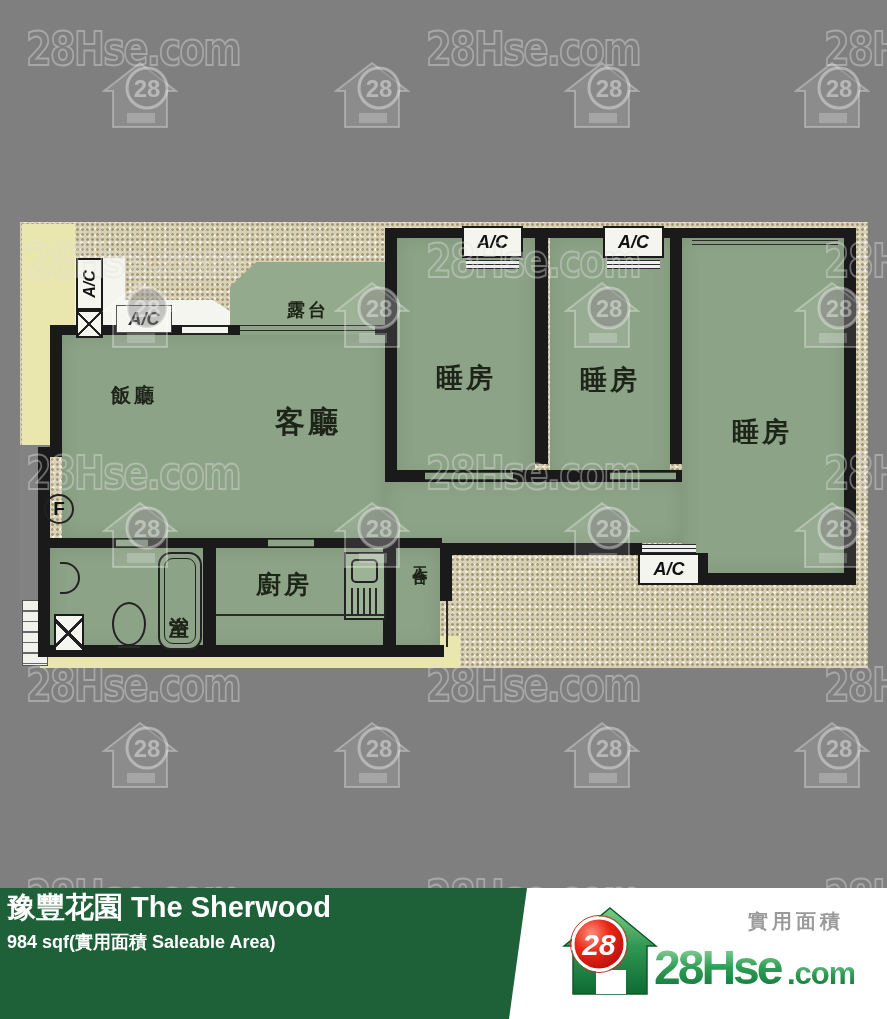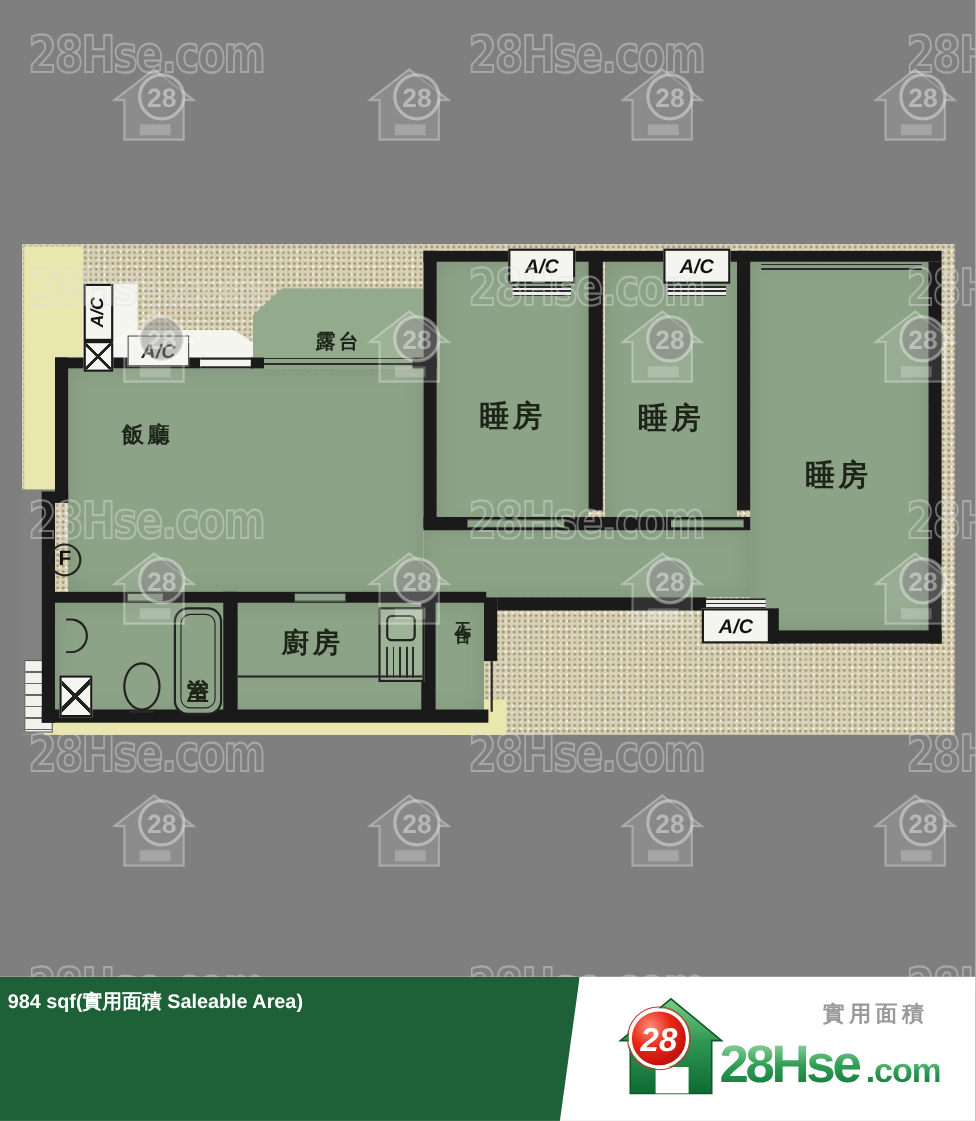--- a/index.html
+++ b/index.html
@@ -159,20 +159,21 @@
     <i class="thin" style="left:98px;top:424px;width:22px;height:2px;"></i>
     <div class="basin" style="left:40px;top:340px;width:20px;height:32px;"></div>
     <div class="xbox" style="left:34px;top:392px;width:30px;height:38px;"></div>
     <div class="sink" style="left:324px;top:330px;width:42px;height:68px;">
       <div class="bowl"></div>
         <div class="drain"></div>
     </div>
     <i class="thin" style="left:196px;top:392px;width:168px;height:2px;"></i>
 
     <div class="lbl" style="left:58px;top:160px;width:112px;font-size:20px;">飯廳</div>
+    <div class="lbl" style="left:232px;top:180px;width:112px;font-size:30px;">客廳</div>
     <div class="lbl" style="left:396px;top:138px;width:100px;font-size:27px;">睡房</div>
     <div class="lbl" style="left:540px;top:140px;width:100px;font-size:27px;">睡房</div>
     <div class="lbl" style="left:692px;top:192px;width:100px;font-size:27px;">睡房</div>
     <div class="lbl" style="left:240px;top:60px;width:96px;font-size:18px;margin-top:16px;">露台</div>
     <div class="lbl" style="left:218px;top:346px;width:92px;font-size:25px;">廚房</div>
     <div class="lbl vtext" style="left:390px;top:332px;font-size:15px;letter-spacing:2px;">工作台</div>
   </div>
 
   <div class="wm-layer">
       <div class="wm-text" style="left: 26px; top: 22px;">28Hse.com</div>
@@ -283,20 +284,21 @@
       <div class="wm-icon" style="left: 794px; top: 721px;"><svg width="76" height="70" viewBox="0 0 76 70">
   <path d="M38 2 L74 30 L65 30 L65 66 L11 66 L11 30 L2 30 Z" fill="rgba(255,255,255,0.10)" stroke="rgba(255,255,255,0.30)" stroke-width="2"></path>
   <rect x="25" y="52" width="28" height="10" fill="rgba(255,255,255,0.22)"></rect>
   <circle cx="45" cy="27" r="20" fill="rgba(130,130,130,0.45)" stroke="rgba(255,255,255,0.38)" stroke-width="3"></circle>
   <text x="45" y="36" font-size="24" font-weight="bold" text-anchor="middle" fill="rgba(255,255,255,0.40)" font-family="Liberation Sans, sans-serif">28</text>
         </svg></div>
     </div>
 
   <div class="bar">
     <div class="bar-green">
+      <div class="bar-title">豫豐花園 The Sherwood</div>
       <div class="bar-line4">984 sqf(實用面積 Saleable Area)</div>
     </div>
     <div class="logo">
       <div class="logo-tagline">實用面積</div>
       <svg class="logo-house" width="96" height="92" viewBox="0 0 96 92">
         <defs>
           <linearGradient id="gh" x1="0" y1="0" x2="0" y2="1">
             <stop offset="0" stop-color="#7ecb85"></stop>
               <stop offset="0.45" stop-color="#2f9753"></stop>
               <stop offset="1" stop-color="#0e6b33"></stop>

